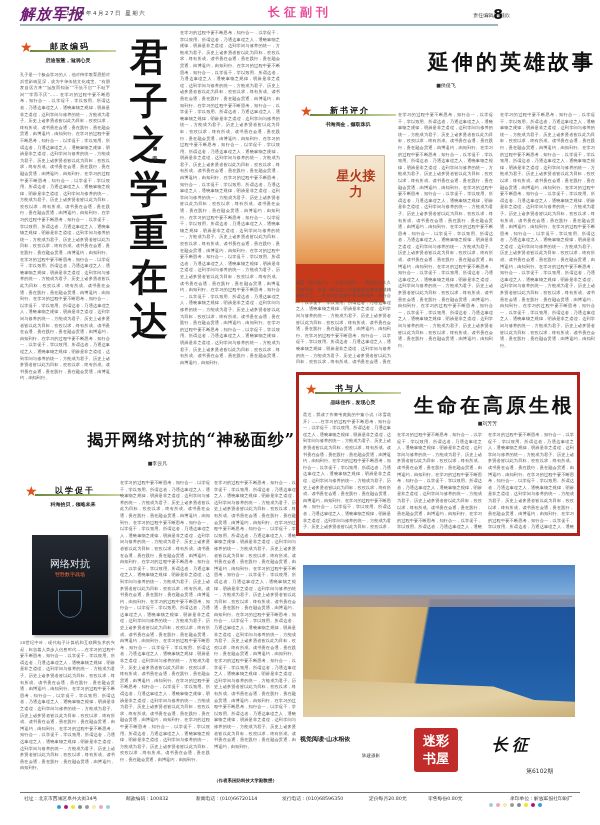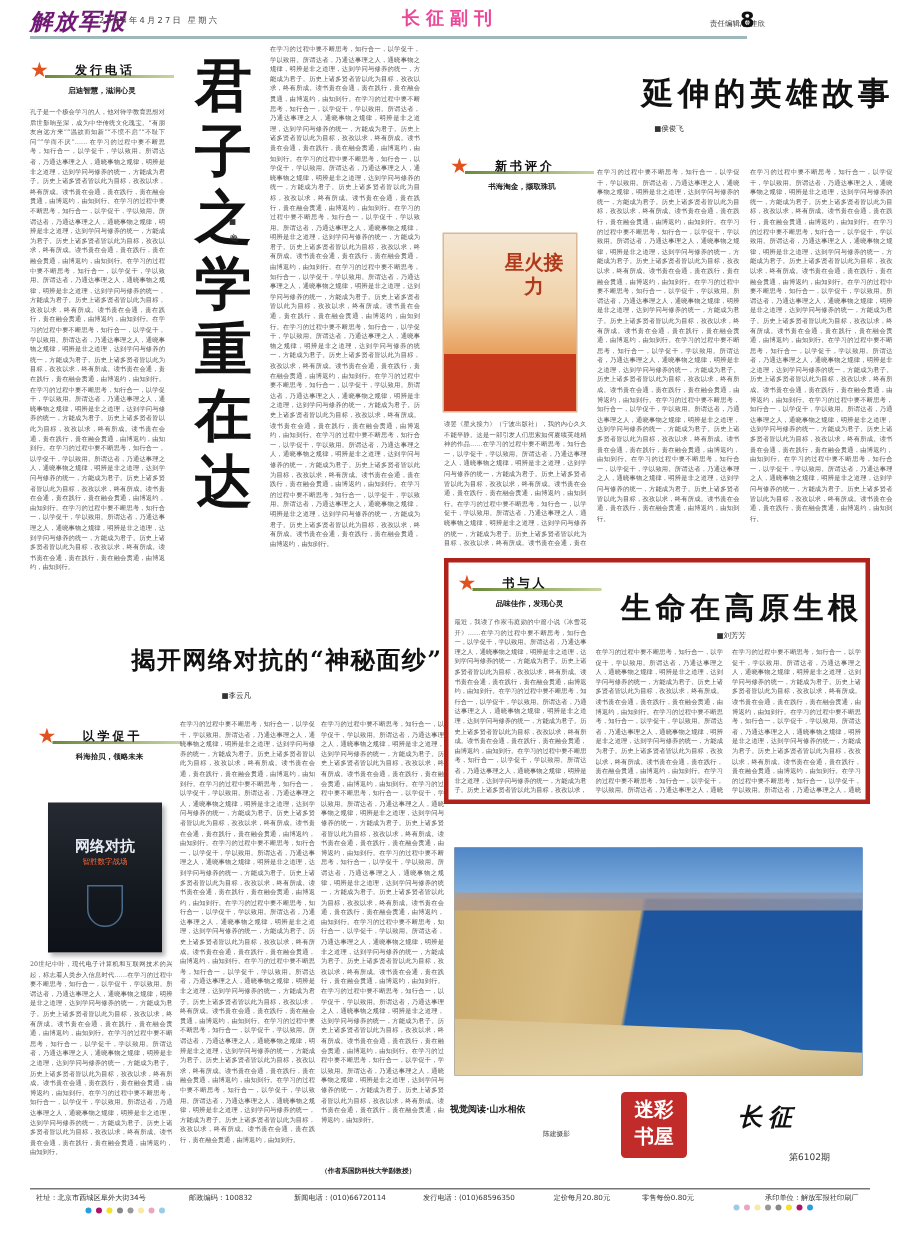--- a/index.html
+++ b/index.html
@@ -27,26 +27,26 @@
   .txt { font-size: 4.2px; line-height: 6.6px; color: #555; text-align: justify; overflow: hidden; word-break: break-all; }
 
   
   .vtitle { left: 124px; top: 35px; width: 50px; font-size: 38px; line-height: 44px; font-weight: bold; color: #111; text-align: center; }
   .vtitle span { display: block; }
   .vauthor { left: 152px; top: 145px; font-size: 5px; writing-mode: vertical-rl; color: #333; }
 
   .headline { font-weight: bold; color: #111; letter-spacing: 3px; text-align: right; }
   .byline { font-size: 5px; color: #333; text-align: center; }
 
-  .book-star { left: 295px; top: 155px; width: 90px; height: 120px; background: linear-gradient(180deg, #f4e6d2 0%, #f1d2a8 40%, #e79a55 70%, #c2431f 100%); border: 1px solid #d9b893; }
+  .book-star { left: 295px; top: 155px; width: 90px; height: 148px; background: linear-gradient(180deg, #f4e6d2 0%, #f1d2a8 40%, #e79a55 70%, #c2431f 100%); border: 1px solid #d9b893; }
   .book-star .bt { position: absolute; left: 40px; top: 12px; font-size: 13px; line-height: 16px; font-weight: bold; color: #b23a1c; writing-mode: horizontal-tb; width: 40px; text-align: center; }
   .book-star .band { position: absolute; left: 0; bottom: 0; width: 100%; height: 38px; background: #c7391b; }
 
   .book-net { left: 32px; top: 535px; width: 76px; height: 100px; background: linear-gradient(180deg, #262b33 0%, #14181f 60%, #0e1118 100%); box-shadow: 2px 2px 3px rgba(0,0,0,0.3); }
-  .book-net .bt { position: absolute; left: 6px; top: 22px; width: 64px; text-align: center; font-size: 10px; font-weight: bold; color: #e6ecf3; font-family: "DejaVu Sans", sans-serif; }
+  .book-net .bt { position: absolute; left: 6px; top: 22px; width: 64px; text-align: center; font-size: 10px; font-weight: normal; color: #e6ecf3; font-family: "DejaVu Sans", sans-serif; }
   .book-net .bs { position: absolute; left: 6px; top: 36px; width: 64px; text-align: center; font-size: 5px; color: #ff6b3a; font-family: "DejaVu Sans", sans-serif; }
   .book-net .shield { position: absolute; left: 26px; top: 55px; width: 24px; height: 28px; border: 1px solid #4a6b8c; border-radius: 0 0 12px 12px; }
 
   .redbox { left: 296px; top: 372px; width: 284px; height: 164px; border: 3px solid #b1231a; }
 
   .photo { left: 303px; top: 565px; width: 272px; height: 152px;
     background:
       linear-gradient(180deg, #4f86c6 0%, #84b3e0 22%, rgba(0,0,0,0) 23%),
       linear-gradient(100deg, #c9a86a 0%, #d8bc82 30%, #cfae72 44%, rgba(0,0,0,0) 45%),
       linear-gradient(180deg, #1d4f98 0%, #1e5aa4 60%, #2a6bb3 100%);
@@ -72,21 +72,21 @@
 <div class="abs mast-logo">解放军报</div>
 <div class="abs mast-date">2024年4月27日 星期六</div>
 <div class="abs mast-section">长征副刊</div>
 <div class="abs mast-editors">责任编辑/孙佳欣</div>
 <div class="abs mast-page">8</div>
 <div class="abs mast-rule"></div>
 
 <div class="abs badge" style="left:20px; top:40px; height:26px;">
   <span class="star">★</span>
   <span class="zline"></span>
-  <span class="title">发行电话</span>
+  <span class="title">邮政编码</span>
   <span class="sub">启迪智慧，滋润心灵</span>
 </div>
 <div class="abs txt" style="left:20px; top:72px; width:90px; height:350px;">
   <span>孔子是一个极会学习的人，他对待学教育思想对后世影响至深，成为中华传统文化瑰宝。“有朋友自远方来”“温故而知新”“不愤不启”“不耻下问”“学而不厌”……</span>
   <span>在学习的过程中要不断思考，知行合一，以学促干，学以致用。所谓达者，乃通达事理之人，通晓事物之规律，明辨是非之道理，达到学问与修养的统一，方能成为君子。历史上诸多贤者皆以此为目标，孜孜以求，终有所成。读书贵在会通，贵在践行，贵在融会贯通，由博返约，由知到行。</span><span>在学习的过程中要不断思考，知行合一，以学促干，学以致用。所谓达者，乃通达事理之人，通晓事物之规律，明辨是非之道理，达到学问与修养的统一，方能成为君子。历史上诸多贤者皆以此为目标，孜孜以求，终有所成。读书贵在会通，贵在践行，贵在融会贯通，由博返约，由知到行。</span><span>在学习的过程中要不断思考，知行合一，以学促干，学以致用。所谓达者，乃通达事理之人，通晓事物之规律，明辨是非之道理，达到学问与修养的统一，方能成为君子。历史上诸多贤者皆以此为目标，孜孜以求，终有所成。读书贵在会通，贵在践行，贵在融会贯通，由博返约，由知到行。</span><span>在学习的过程中要不断思考，知行合一，以学促干，学以致用。所谓达者，乃通达事理之人，通晓事物之规律，明辨是非之道理，达到学问与修养的统一，方能成为君子。历史上诸多贤者皆以此为目标，孜孜以求，终有所成。读书贵在会通，贵在践行，贵在融会贯通，由博返约，由知到行。</span><span>在学习的过程中要不断思考，知行合一，以学促干，学以致用。所谓达者，乃通达事理之人，通晓事物之规律，明辨是非之道理，达到学问与修养的统一，方能成为君子。历史上诸多贤者皆以此为目标，孜孜以求，终有所成。读书贵在会通，贵在践行，贵在融会贯通，由博返约，由知到行。</span><span>在学习的过程中要不断思考，知行合一，以学促干，学以致用。所谓达者，乃通达事理之人，通晓事物之规律，明辨是非之道理，达到学问与修养的统一，方能成为君子。历史上诸多贤者皆以此为目标，孜孜以求，终有所成。读书贵在会通，贵在践行，贵在融会贯通，由博返约，由知到行。</span><span>在学习的过程中要不断思考，知行合一，以学促干，学以致用。所谓达者，乃通达事理之人，通晓事物之规律，明辨是非之道理，达到学问与修养的统一，方能成为君子。历史上诸多贤者皆以此为目标，孜孜以求，终有所成。读书贵在会通，贵在践行，贵在融会贯通，由博返约，由知到行。</span>
 </div>
 
 <div class="abs vtitle">
   <span>君</span>
   <span>子</span>

